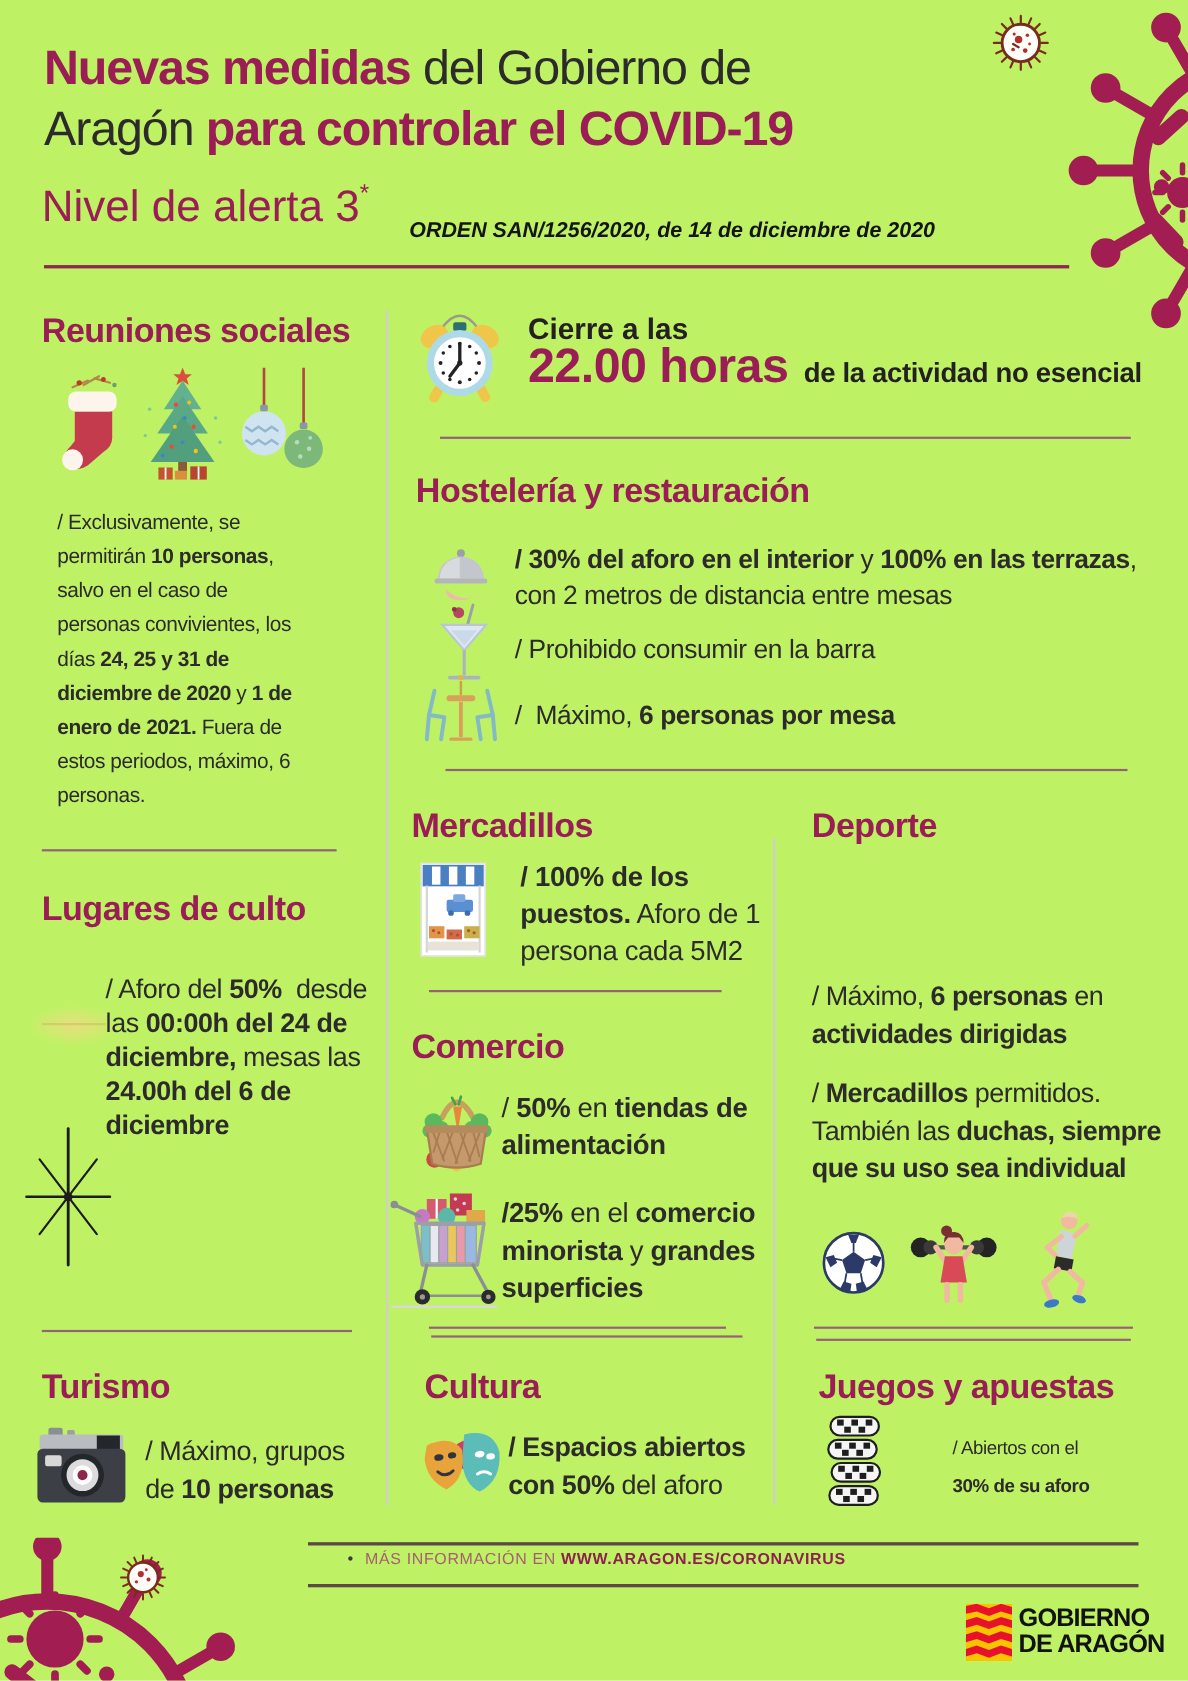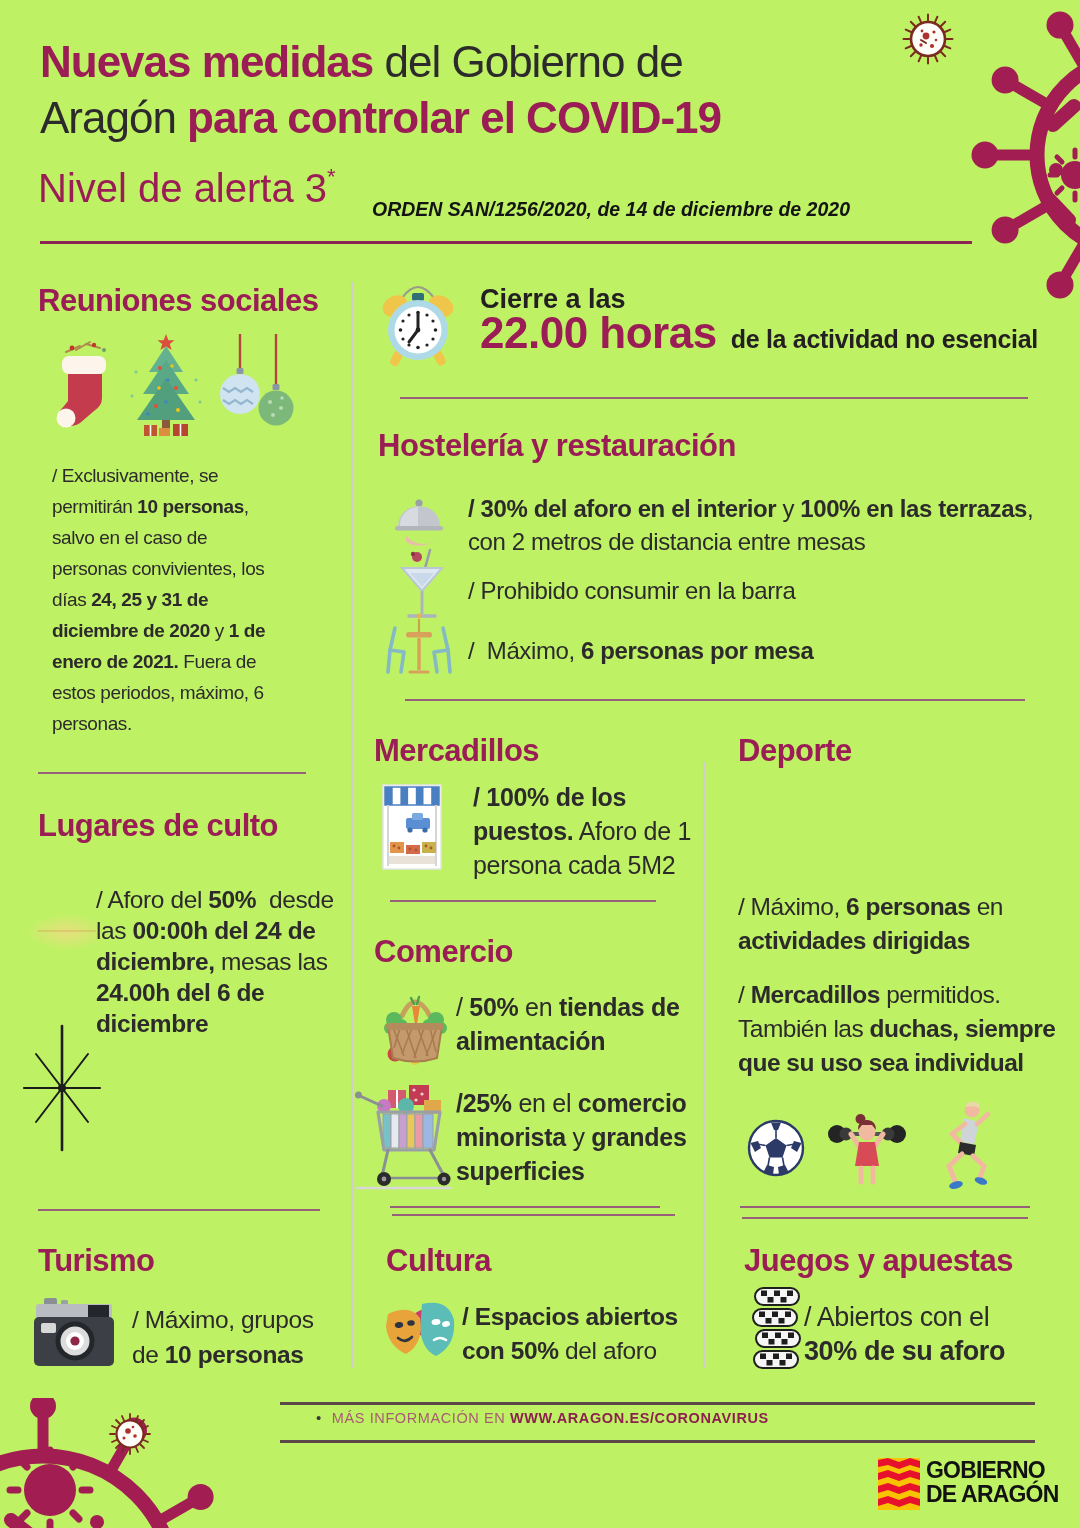--- a/index.html
+++ b/index.html
@@ -562,21 +562,21 @@
       <g fill="#1e1e1e">
           <rect x="10" y="69.5" width="6" height="5.5"></rect>
           <rect x="23" y="69.5" width="6" height="5.5"></rect>
           <rect x="36" y="69.5" width="6" height="5.5"></rect>
           <rect x="16.5" y="76" width="6" height="5.5"></rect>
           <rect x="29.5" y="76" width="6" height="5.5"></rect>
         </g>
     </g>
   </svg>
 
-  <div class="rich" style="left:804px;top:1300px;font-size:27px;line-height:34px;letter-spacing:-0.4px"><span class="seg-r">/ Abiertos con el
+  <div class="rich" style="left:866px;top:1300px;font-size:17px;line-height:34px;letter-spacing:-0.4px"><span class="seg-r">/ Abiertos con el
 </span><span class="seg-b">30% de su aforo</span></div>
 
   <div class="abs" style="left:280px;top:1402px;width:755px;height:3px;background:#5c4848"></div>
   <div class="footer-info">
     <span class="footer-bullet">•</span>
     <span><span class="footer-label">MÁS INFORMACIÓN EN </span><span class="footer-url">WWW.ARAGON.ES/CORONAVIRUS</span></span>
   </div>
   <div class="abs" style="left:280px;top:1440px;width:755px;height:3px;background:#5c4848"></div>
 
   <svg class="abs" style="left:-115px;top:1398px" width="345" height="230" viewBox="0 0 345 230">

